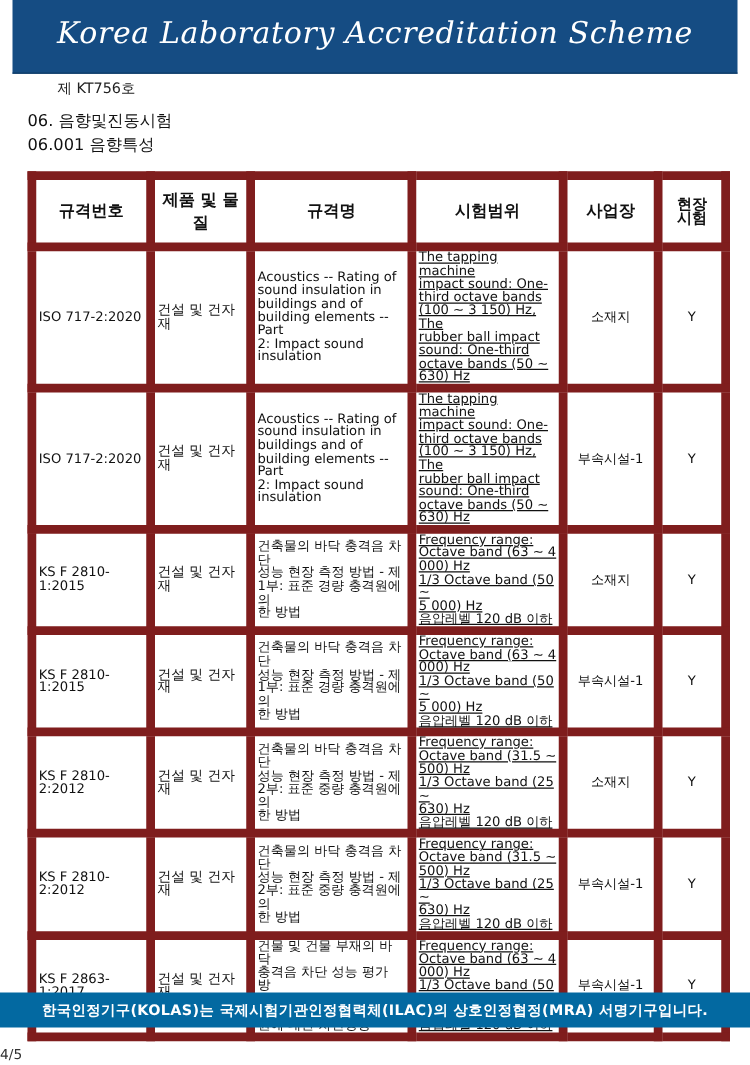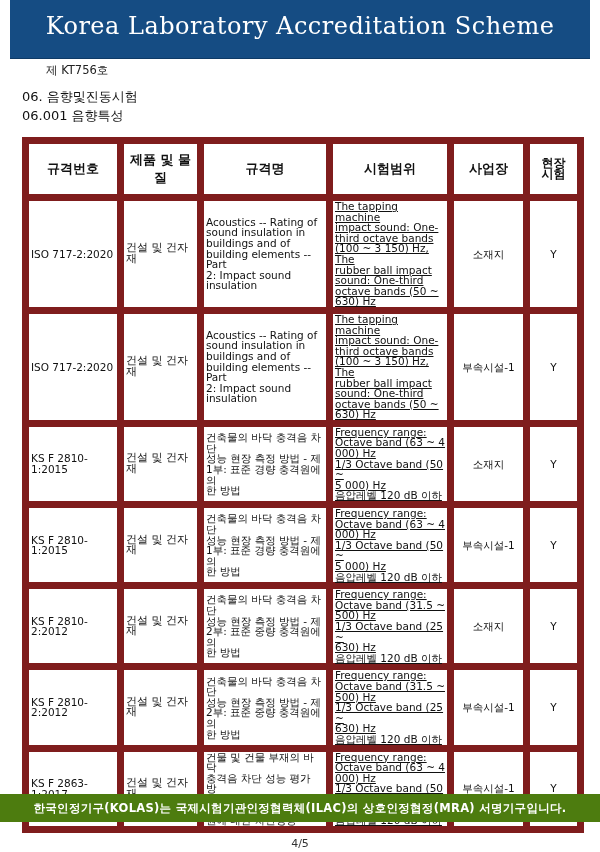--- a/index.html
+++ b/index.html
@@ -1,42 +1,42 @@
 <!DOCTYPE html>
 <html><head>
   <meta charset="utf-8">
   <style>
     html, body { margin: 0; padding: 0; background: #ffffff; }
     body { width: 600px; height: 852px; position: relative; overflow: hidden;
            font-family: "DejaVu Sans", sans-serif; color: #111; }
     .banner { position: absolute; left: 10px; top: 0; width: 580px; height: 58px;
               background: #154c83; border-bottom: 1px solid #0e3a66; }
     .banner-title { position: absolute; left: 0; right: 0; top: 12px; text-align: center;
-                    color: #ffffff; font-family: "DejaVu Serif", serif; 
+                    color: #ffffff; font-family: "DejaVu Serif", serif; font-style: italic;
                     font-size: 24px; letter-spacing: 0.5px; }
     .cert-no { position: absolute; left: 46px; top: 63px; font-size: 11.5px; color: #222; }
     .section-title { position: absolute; left: 22px; top: 88px; font-size: 13px; font-weight: normal; }
     .subsection-title { position: absolute; left: 22px; top: 107px; font-size: 13px; }
     table.grid { position: absolute; left: 22px; top: 137px; width: 555px;
                  border-collapse: collapse; table-layout: fixed; font-size: 10.5px; }
     table.grid th, table.grid td { border: 7px solid #7f1d1d; vertical-align: middle; padding: 0 2px; }
     table.grid th { height: 50px; font-size: 13px; font-weight: bold; text-align: center; }
     table.grid th.stack { font-size: 12px; line-height: 11px; }
     table.grid td { line-height: 10.6px; }
     td.c-std { text-align: left; padding-left: 2px; font-size: 10.5px; }
     td.c-prod { text-align: left; padding-left: 5px; font-size: 11px; }
     td.c-name { text-align: left; font-size: 10.5px; }
     td.c-range { text-align: left; font-size: 10.5px; text-decoration: underline; }
     td.c-site { text-align: center; font-size: 10.5px; }
     td.c-field { text-align: center; font-size: 10.5px; }
     .multiline { white-space: pre-line; }
     .footer-banner { position: absolute; left: 0; top: 794px; width: 600px; height: 28px;
-                     background: #4d7c0f; color: #fff; font-size: 11.5px; font-weight: bold;
+                     background: #0369a1; color: #fff; font-size: 11.5px; font-weight: bold;
                      text-align: center; line-height: 28px; letter-spacing: 0.3px; }
-    .page-num { position: absolute; left: 0; right: 0; top: 837px; text-align: center;
+    .page-num { position: absolute; left: 0; right: 0; top: 837px; text-align: left;
                 font-size: 11px; color: #333; }
   </style>
 </head>
 <body>
 
 <div class="banner">
   <div class="banner-title">Korea Laboratory Accreditation Scheme</div>
 </div>
 
 <div class="cert-no">제 KT756호</div>

